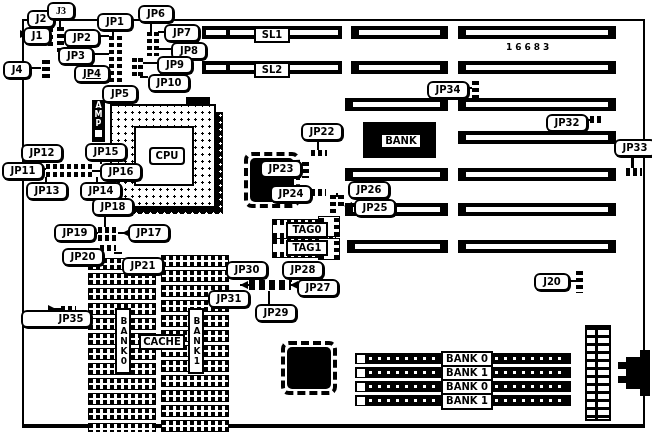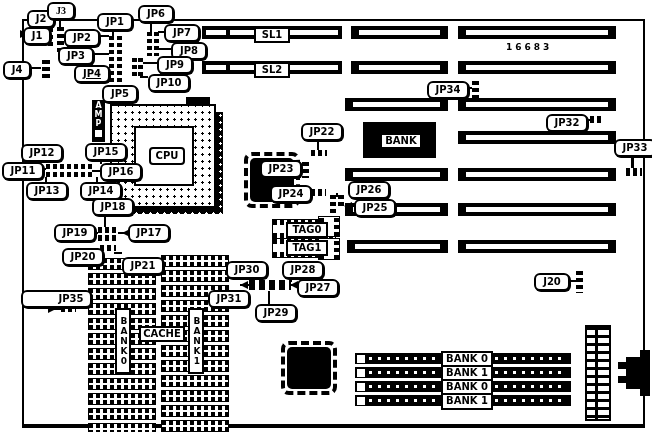--- a/index.html
+++ b/index.html
@@ -166,21 +166,21 @@
       <div class="cchip"></div>
       <div class="cchip"></div>
       <div class="cchip"></div>
       <div class="cchip"></div>
       <div class="cchip"></div>
       <div class="cchip"></div>
       <div class="cchip"></div>
     </div>
   <div class="vlabel" style="left:115px;top:308px;height:62px;">BANK0</div>
   <div class="vlabel" style="left:188px;top:308px;height:62px;">BANK1</div>
-  <div class="tag" style="left:139px;top:326px;width:38px;">CACHE</div>
+  <div class="tag" style="left:139px;top:334px;width:38px;">CACHE</div>
 
   <div class="simm" style="top:353px;">
       <span class="blabel">BANK 0</span>
     </div>
   <div class="simm" style="top:367px;">
       <span class="blabel">BANK 1</span>
     </div>
   <div class="simm" style="top:381px;">
       <span class="blabel">BANK 0</span>
     </div>
@@ -286,21 +286,21 @@
   <div class="co" style="left:85px;top:143px;width:32px;"><span>JP15</span></div>
   <div class="co" style="left:2px;top:162px;width:32px;"><span>JP11</span></div>
   <div class="co" style="left:100px;top:163px;width:32px;"><span>JP16</span></div>
   <div class="co" style="left:26px;top:182px;width:32px;"><span>JP13</span></div>
   <div class="co" style="left:80px;top:182px;width:32px;"><span>JP14</span></div>
   <div class="co" style="left:92px;top:198px;width:32px;"><span>JP18</span></div>
   <div class="co" style="left:54px;top:224px;width:32px;"><span>JP19</span></div>
   <div class="co" style="left:128px;top:224px;width:32px;"><span>JP17</span></div>
   <div class="co" style="left:62px;top:248px;width:32px;"><span>JP20</span></div>
   <div class="co" style="left:122px;top:257px;width:32px;"><span>JP21</span></div>
-  <div class="co" style="left:21px;top:290px;width:32px;padding-left:32px;"><span>JP35</span></div>
+  <div class="co" style="left:21px;top:310px;width:32px;padding-left:32px;"><span>JP35</span></div>
   <div class="co" style="left:301px;top:123px;width:32px;"><span>JP22</span></div>
   <div class="co" style="left:260px;top:160px;width:32px;"><span>JP23</span></div>
   <div class="co" style="left:270px;top:185px;width:32px;"><span>JP24</span></div>
   <div class="co" style="left:348px;top:181px;width:32px;"><span>JP26</span></div>
   <div class="co" style="left:354px;top:199px;width:32px;"><span>JP25</span></div>
   <div class="co" style="left:226px;top:261px;width:32px;"><span>JP30</span></div>
   <div class="co" style="left:282px;top:261px;width:32px;"><span>JP28</span></div>
   <div class="co" style="left:208px;top:290px;width:32px;"><span>JP31</span></div>
   <div class="co" style="left:297px;top:279px;width:32px;"><span>JP27</span></div>
   <div class="co" style="left:255px;top:304px;width:32px;"><span>JP29</span></div>

